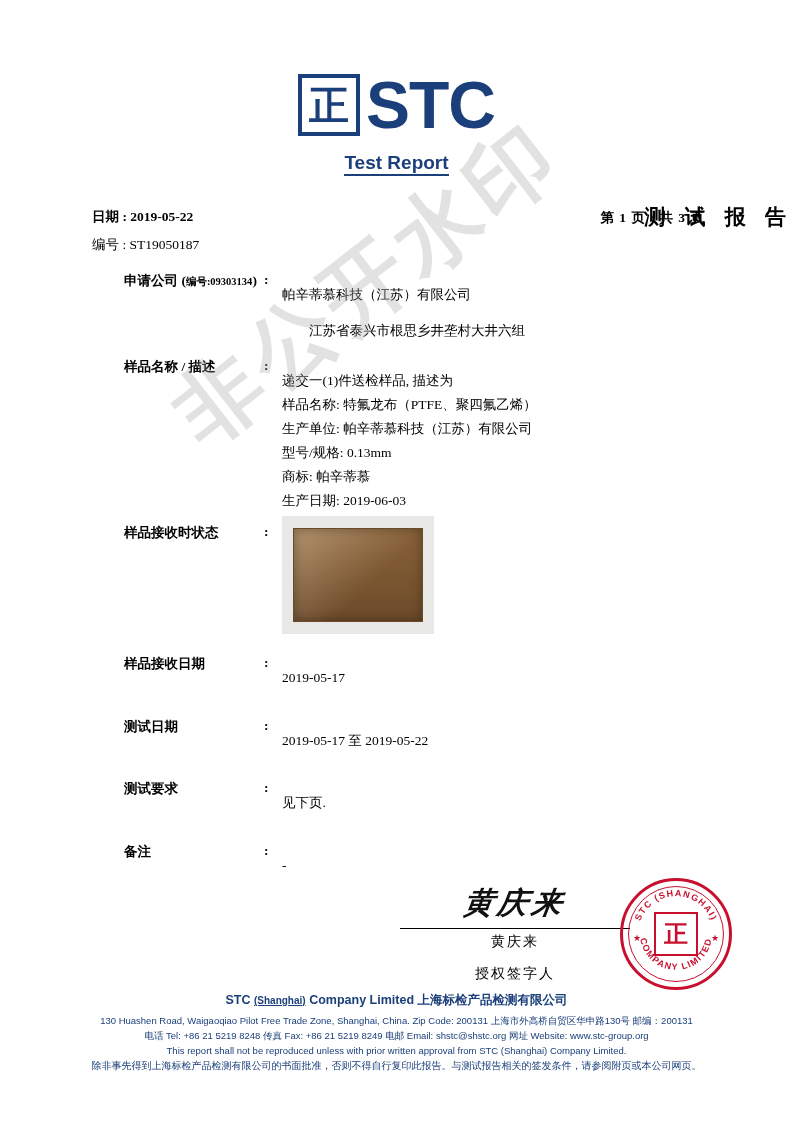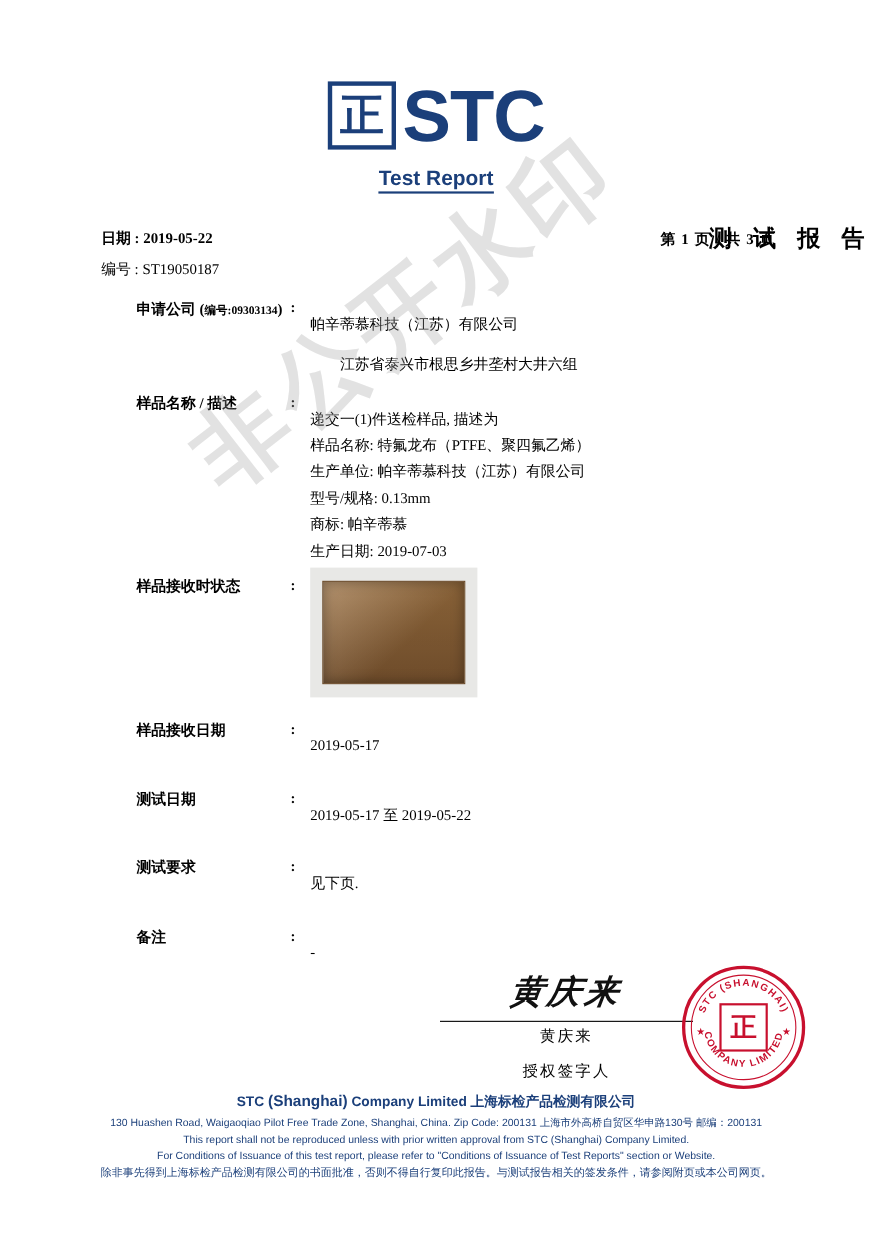--- a/index.html
+++ b/index.html
@@ -277,21 +277,21 @@
     width: 793px;
     text-align: center;
     font-family: "Liberation Sans", sans-serif;
     color: #1b3f7a;
   }
   .footer .f-company {
     font-size: 12.5px;
     font-weight: bold;
     margin-bottom: 4px;
   }
-  .footer .f-company .small { font-size: 14px; }
+  .footer .f-company .small { font-size: 10px; text-decoration: underline; }
   .footer .f-line {
     font-size: 9.5px;
     line-height: 15px;
   }
   .footer .f-line.cn { font-family: Liberation Sans, sans-serif; font-size: 10px; text-align: center; }
   .footer .f-note { font-size: 9.5px; line-height: 15px; }
 </style>
 </head>
 <body>
 
@@ -326,21 +326,21 @@
 
   <div class="row" style="top:358px;">
     <div class="lbl">样品名称 / 描述</div>
     <div class="colon">:</div>
     <div class="val">
       <div class="line">递交一(1)件送检样品, 描述为</div>
       <div class="line">样品名称: 特氟龙布（PTFE、聚四氟乙烯）</div>
       <div class="line">生产单位: 帕辛蒂慕科技（江苏）有限公司</div>
       <div class="line">型号/规格:  0.13mm</div>
       <div class="line">商标:  帕辛蒂慕</div>
-      <div class="line">生产日期:  2019-07-03</div>
+      <div class="line">生产日期:  2019-06-03</div>
     </div>
   </div>
 
   <div class="row" style="top:524px;">
     <div class="lbl">样品接收时状态</div>
     <div class="colon">:</div>
   </div>
   <div class="photo-wrap">
     <div class="photo"></div>
   </div>
@@ -391,18 +391,18 @@
     <div class="center">正</div>
   </div>
 
   <div class="footer">
     <div class="f-company">
       <span>STC</span>
       <span class="small">(Shanghai)</span>
       <span>Company Limited 上海标检产品检测有限公司</span>
     </div>
     <div class="f-line">130 Huashen Road, Waigaoqiao Pilot Free Trade Zone, Shanghai, China. Zip Code: 200131 上海市外高桥自贸区华申路130号  邮编：200131</div>
+    <div class="f-line">电话 Tel: +86 21 5219 8248     传真 Fax: +86 21 5219 8249     电邮 Email: shstc@shstc.org    网址 Website: www.stc-group.org</div>
     <div class="f-note">This report shall not be reproduced unless with prior written approval from STC (Shanghai) Company Limited.</div>
-    <div class="f-note">For Conditions of Issuance of this test report, please refer to "Conditions of Issuance of Test Reports" section or Website.</div>
     <div class="f-line cn">除非事先得到上海标检产品检测有限公司的书面批准，否则不得自行复印此报告。与测试报告相关的签发条件，请参阅附页或本公司网页。</div>
   </div>
 
 </div>
 
 </body></html>

